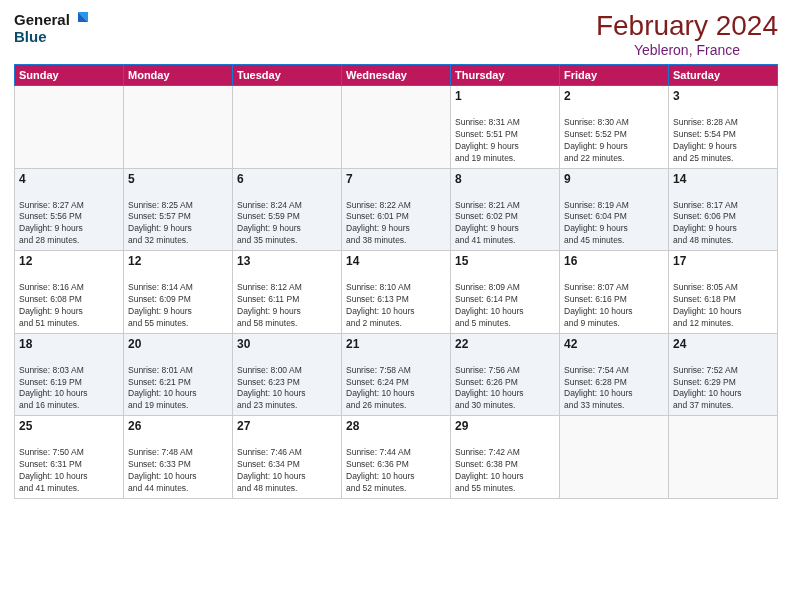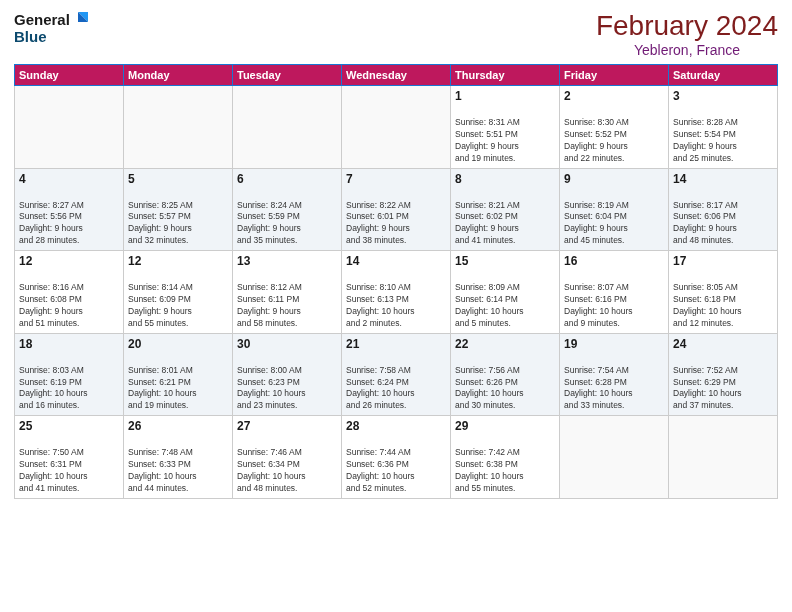--- a/index.html
+++ b/index.html
@@ -208,21 +208,21 @@
           </td>
           <td>
             <div class="day-num">21</div>
             <div class="day-info">Sunrise: 7:58 AM<br>Sunset: 6:24 PM<br>Daylight: 10 hours<br>and 26 minutes.</div>
           </td>
           <td>
             <div class="day-num">22</div>
             <div class="day-info">Sunrise: 7:56 AM<br>Sunset: 6:26 PM<br>Daylight: 10 hours<br>and 30 minutes.</div>
           </td>
           <td>
-            <div class="day-num">19</div>
+            <div class="day-num">42</div>
             <div class="day-info">Sunrise: 7:54 AM<br>Sunset: 6:28 PM<br>Daylight: 10 hours<br>and 33 minutes.</div>
           </td>
           <td>
             <div class="day-num">24</div>
             <div class="day-info">Sunrise: 7:52 AM<br>Sunset: 6:29 PM<br>Daylight: 10 hours<br>and 37 minutes.</div>
           </td>
         </tr>
         <tr>
           <td>
             <div class="day-num">25</div>

